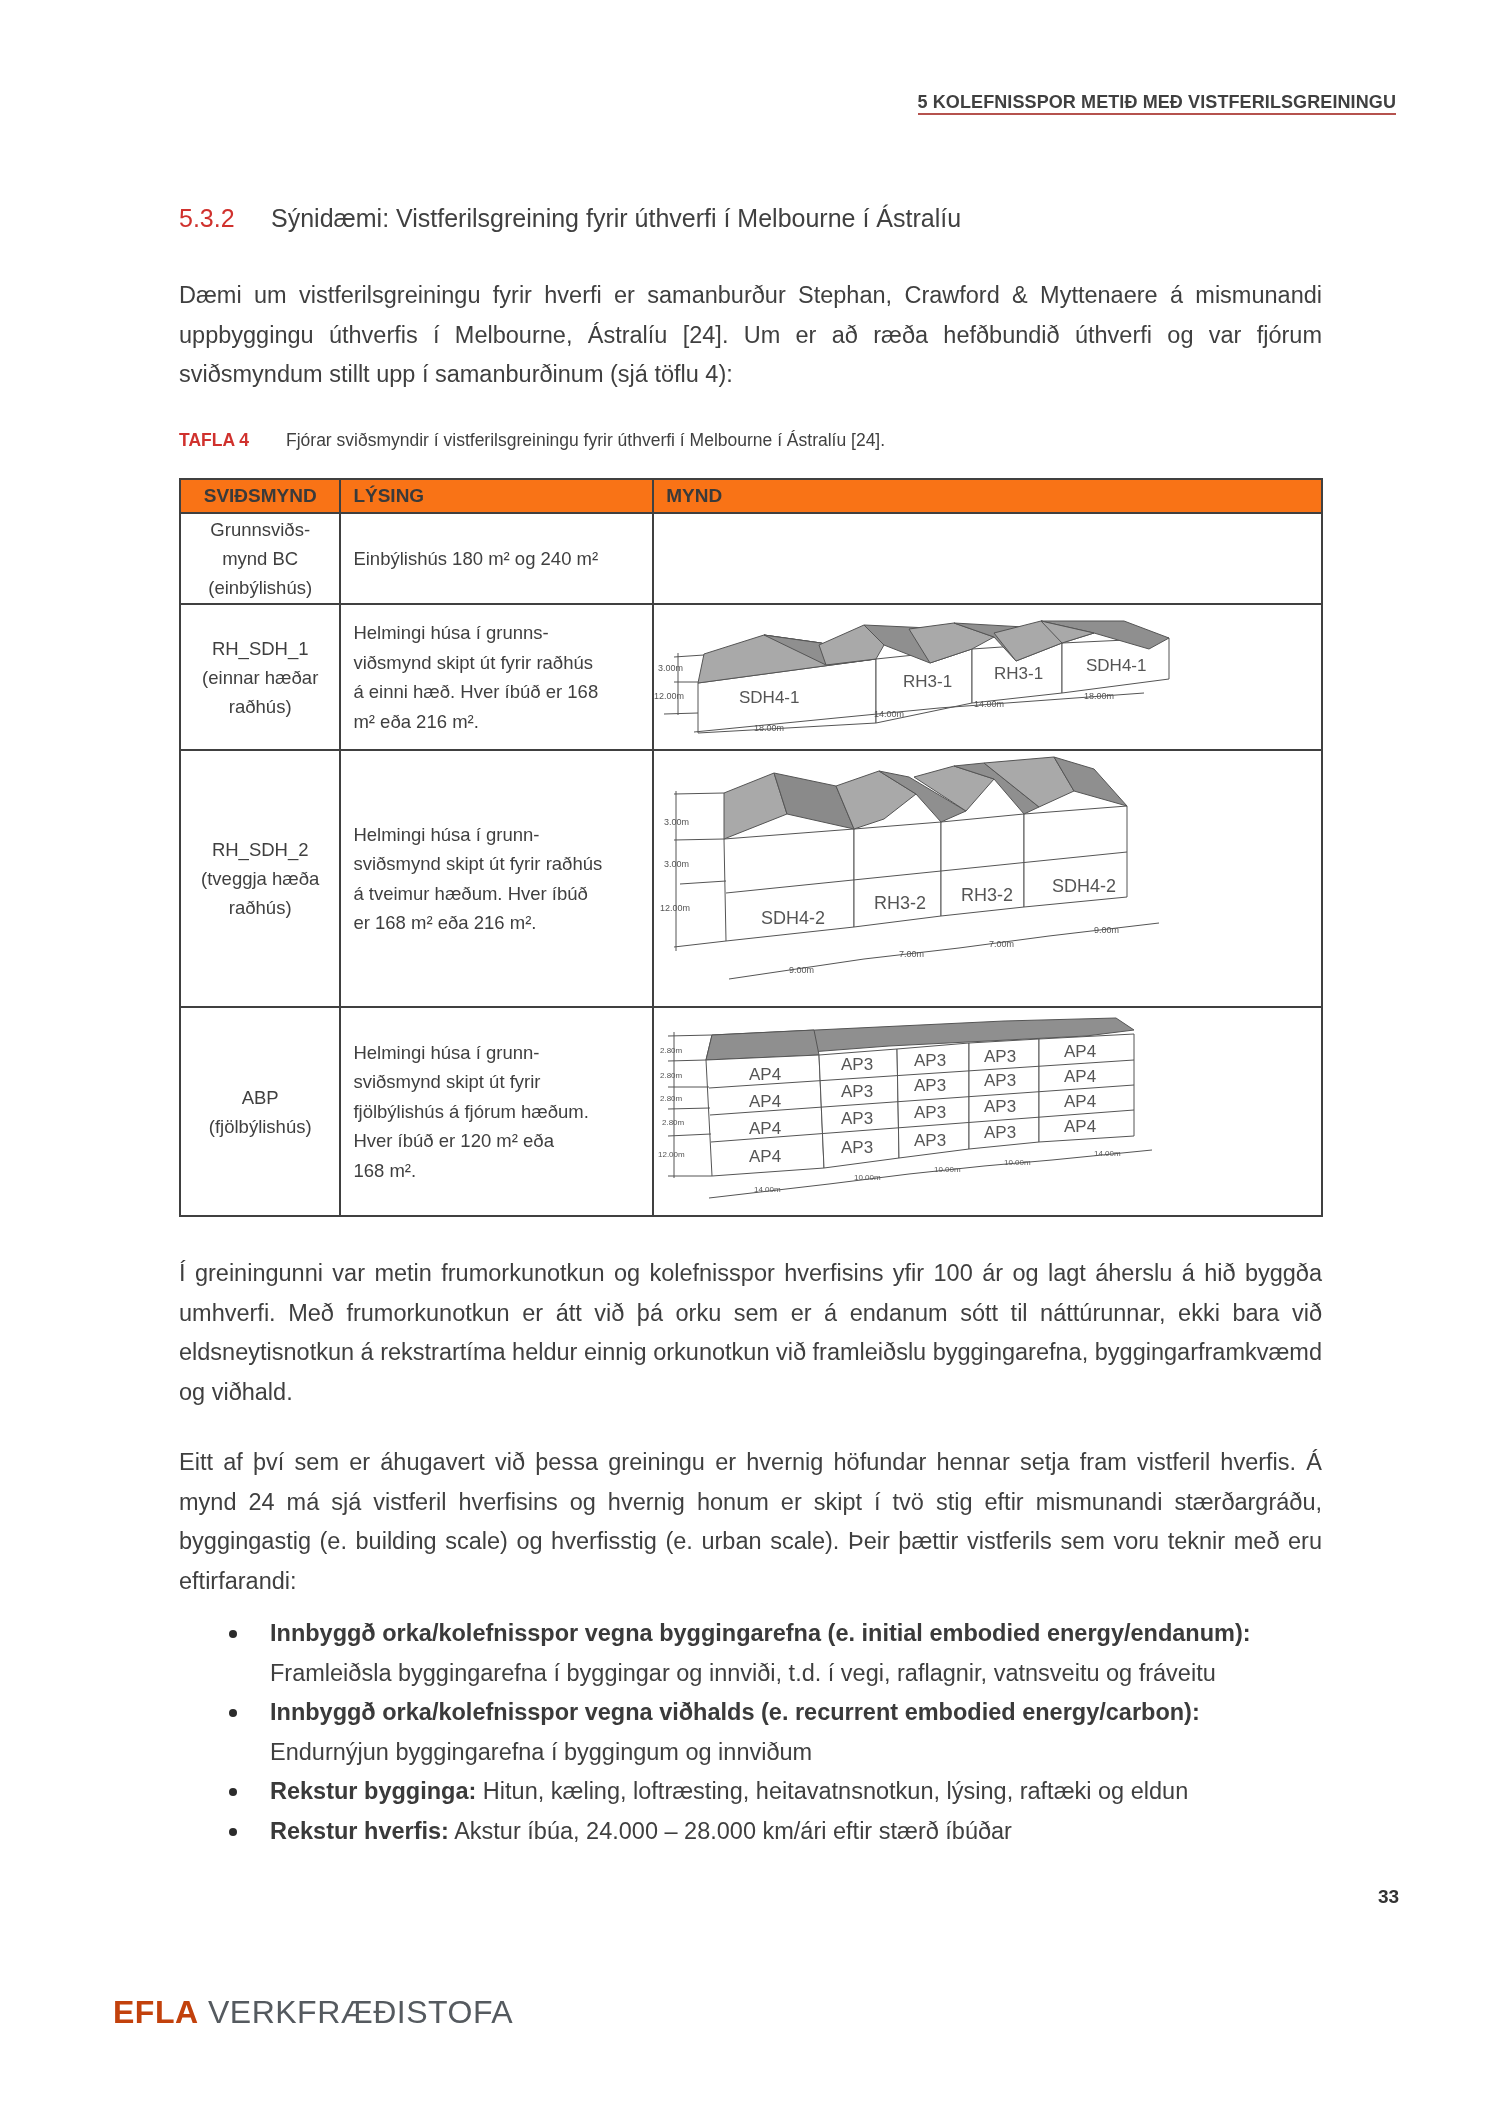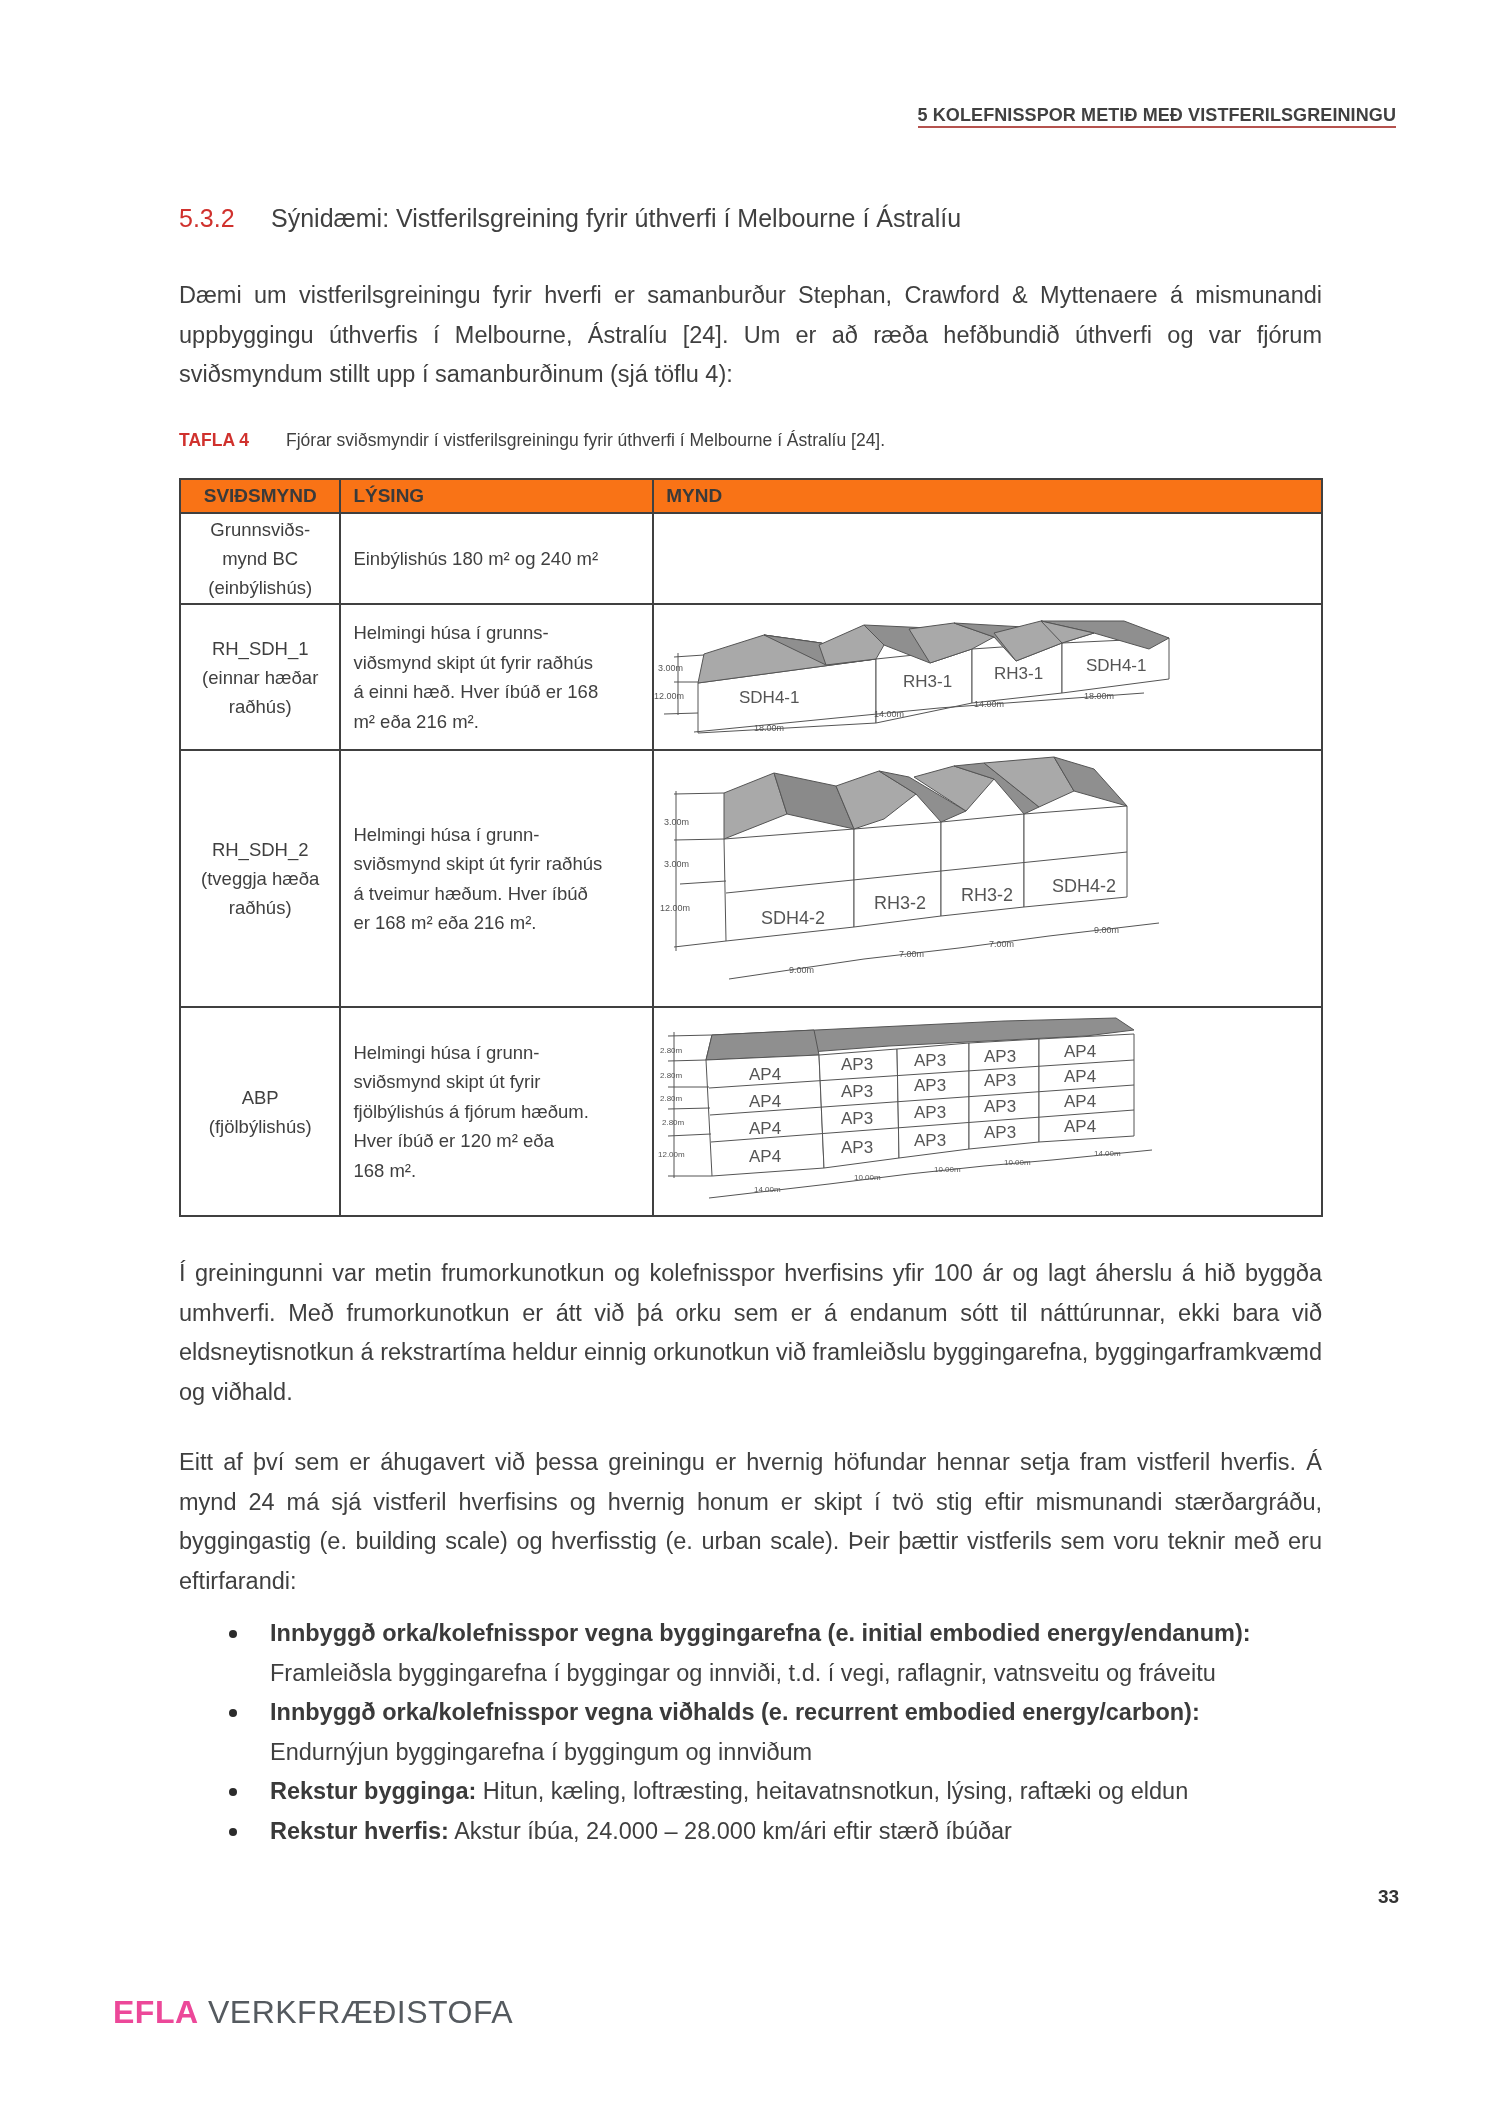--- a/index.html
+++ b/index.html
@@ -1,18 +1,18 @@
 <!DOCTYPE html>
 <html><head>
 <meta charset="utf-8">
 <style>
   html, body { margin:0; padding:0; background:#ffffff; }
   body { width:1500px; height:2122px; position:relative; overflow:hidden;
          font-family:"Liberation Sans", "DejaVu Sans", sans-serif; color:#3f3f3f; }
-  .running-header { position:absolute; left:896px; top:105px; width:500px; text-align:right;
+  .running-header { position:absolute; left:896px; top:92px; width:500px; text-align:right;
          font-size:18px; font-weight:bold; color:#404040; letter-spacing:0.1px; }
   .running-header span { border-bottom:2px solid #b5524e; padding-bottom:1px; }
   .section-heading { position:absolute; left:179px; top:204px; font-size:25px; color:#404040; }
   .section-heading .num { color:#d0312d; display:inline-block; width:92px; }
   .para { position:absolute; left:179px; width:1143px; font-size:23.5px; line-height:39.5px;
           text-align:justify; color:#3f3f3f; margin:0; }
   .caption { position:absolute; left:179px; top:430px; font-size:17.5px; color:#404040; }
   .caption .lbl { color:#d0312d; font-weight:bold; display:inline-block; width:107px; }
   table.t4 { position:absolute; left:179px; top:478px; width:1144px; border-collapse:collapse;
              font-size:18.5px; color:#3f3f3f; }
@@ -23,21 +23,21 @@
   td.scen { text-align:center; line-height:29px; width:158px; }
   td.desc { padding-left:12px !important; line-height:29.5px; width:298px; }
   td.img { width:665px; position:relative; }
   svg text { font-family:"Liberation Sans", sans-serif; }
   ul.bullets { position:absolute; left:229px; top:1614px; margin:0; padding:0; list-style:none;
                font-size:23.5px; line-height:39.5px; width:1100px; color:#3f3f3f; }
   ul.bullets li { position:relative; padding-left:41px; }
   ul.bullets li .dot { position:absolute; left:0; top:16px; width:8px; height:8px; border-radius:50%; background:#2b2b2b; }
   ul.bullets b { color:#3a3a3a; }
   .footer-logo { position:absolute; left:113px; top:1994px; font-size:32px; letter-spacing:0.5px; }
-  .footer-logo .brand { color:#ec4899; font-weight:bold; }
+  .footer-logo .brand { color:#c2410c; font-weight:bold; }
   .footer-logo .sub { color:#555a5f; font-weight:normal; }
   .page-number { position:absolute; left:1378px; top:1886px; font-size:19px; font-weight:bold; color:#333; }
 </style>
 </head>
 <body>
 
 <div class="running-header">
   <span>5  KOLEFNISSPOR METIÐ MEÐ VISTFERILSGREININGU</span>
 </div>
 

